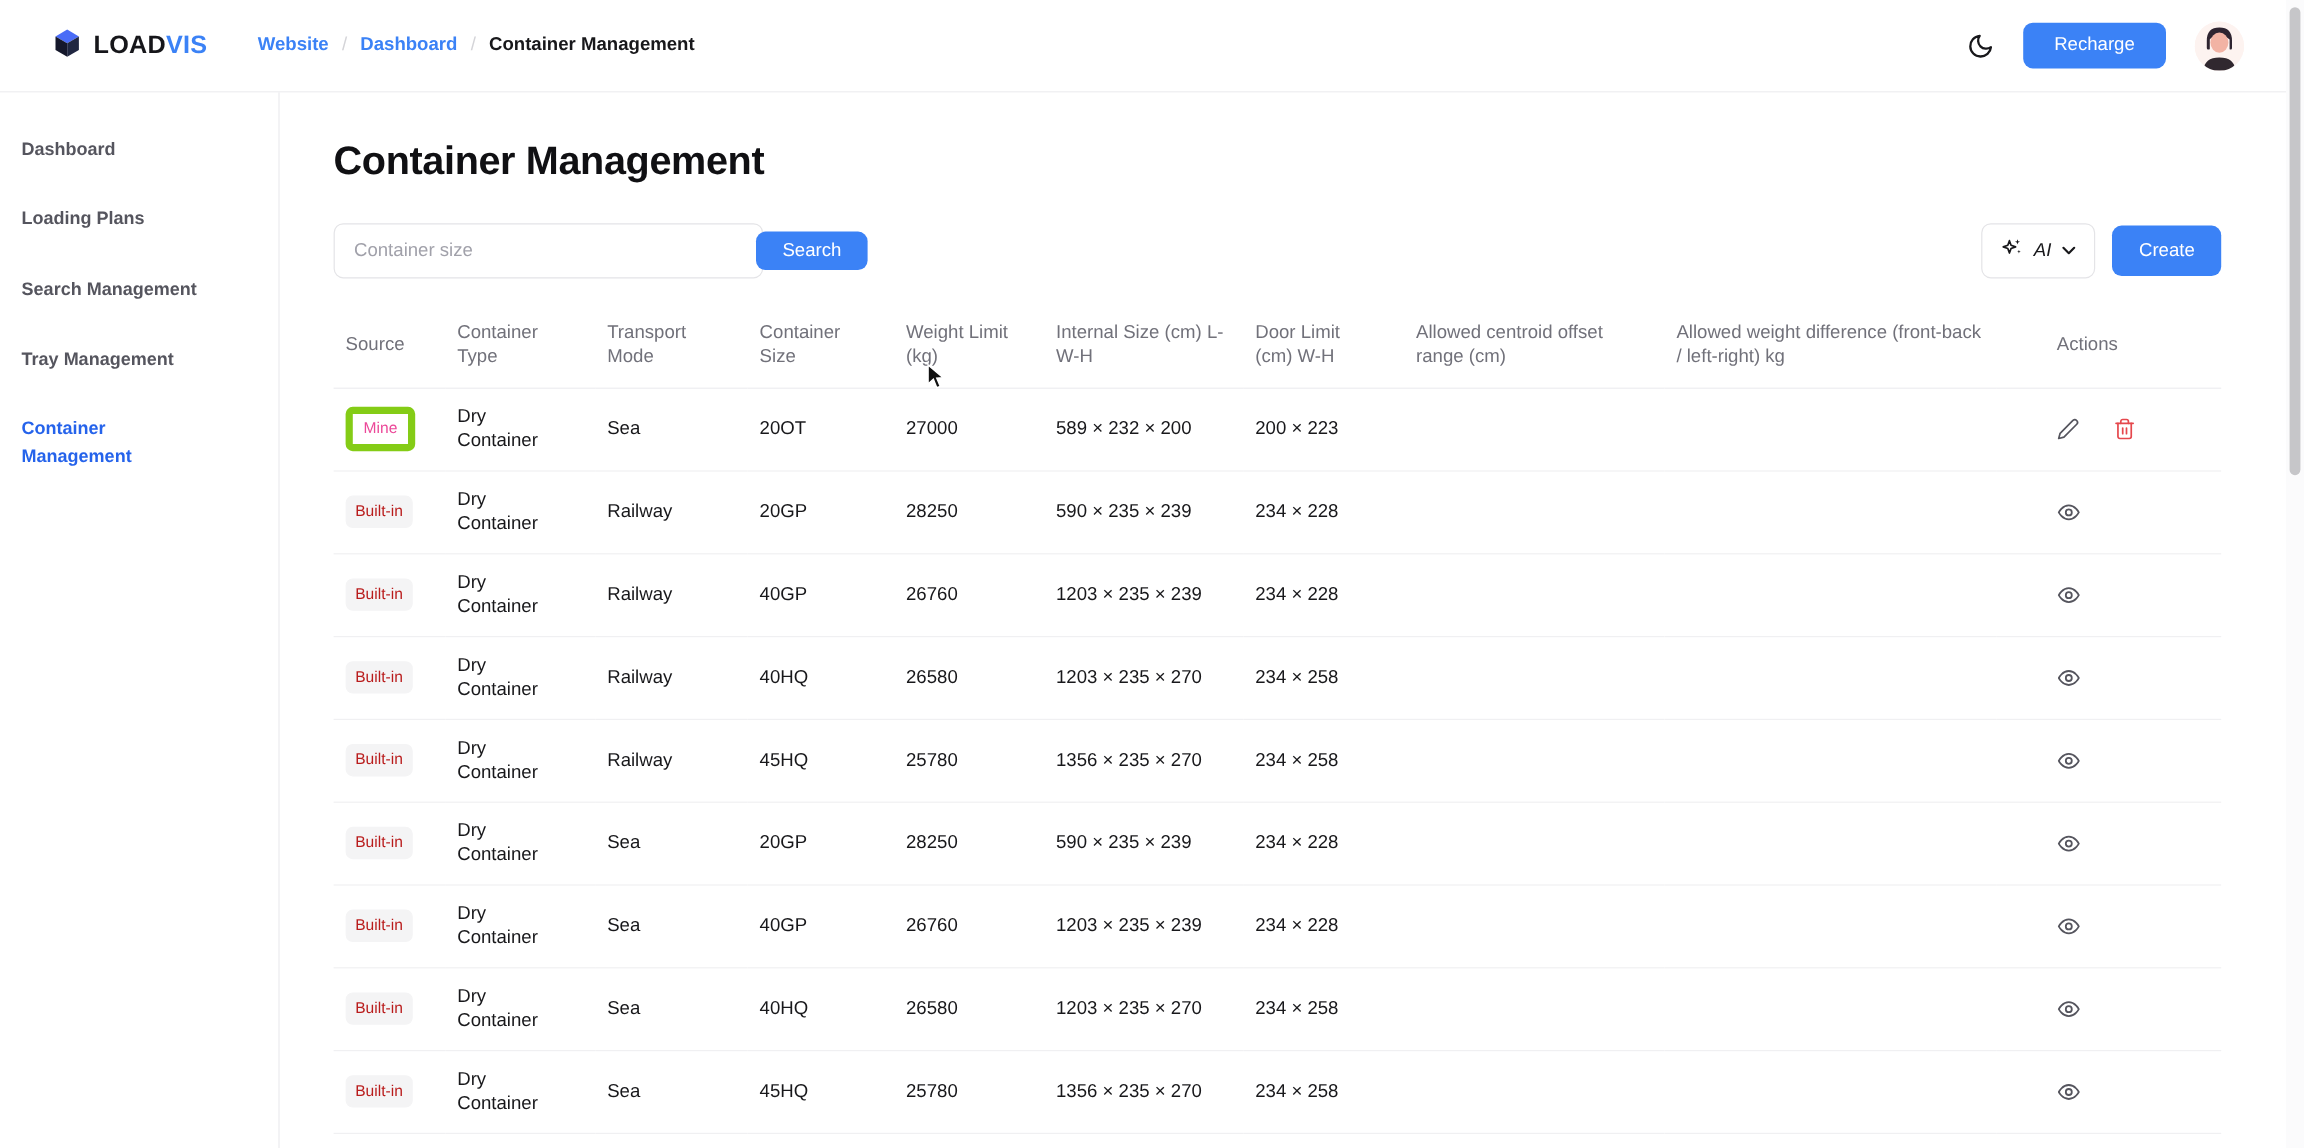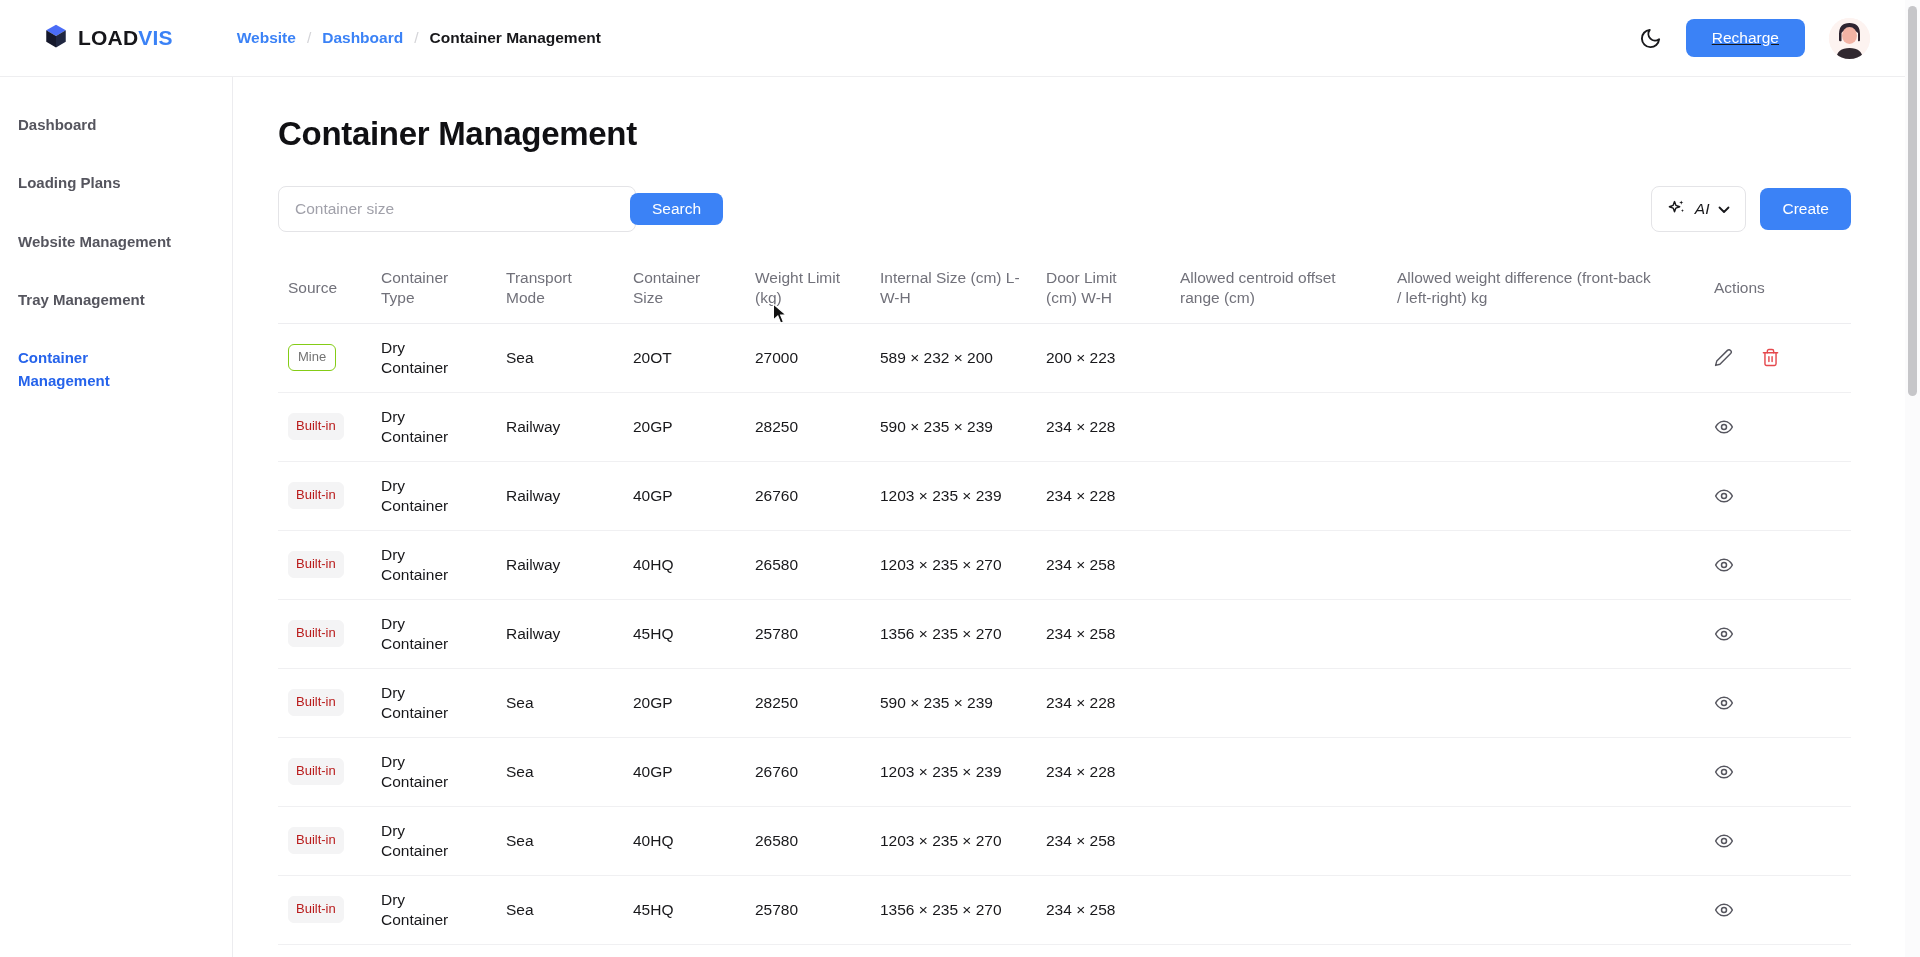--- a/index.html
+++ b/index.html
@@ -5,25 +5,25 @@
   html,body{margin:0;padding:0;}
   body{font-family:"Liberation Sans","DejaVu Sans",sans-serif;background:#fff;color:#18181b;}
   .viewport{width:1920px;height:957px;position:relative;overflow:hidden;background:#fff;}
 
   
   .navbar{height:77px;display:flex;align-items:center;padding:0 50px 0 43px;border-bottom:1px solid #eeeef0;background:#fff;box-sizing:border-box;}
   .logo{display:flex;align-items:center;gap:9px;cursor:default;}
   .logo-text{font-size:21px;font-weight:800;letter-spacing:.2px;}
   .logo-text .p1{color:#16161a;}
   .logo-text .p2{color:var(--accent);}
-  .breadcrumb{margin-left:64px;display:flex;align-items:center;font-size:15.5px;font-weight:600;}
+  .breadcrumb{margin-left:42px;display:flex;align-items:center;font-size:15.5px;font-weight:600;}
   .crumb-link{color:var(--accent);cursor:pointer;}
   .crumb-current{color:#18181b;}
   .crumb-sep{color:#d4d4d8;margin:0 11px;font-weight:400;}
-  .nav-right{margin-left:auto;display:flex;align-items:center;gap:24px;text-decoration:underline;}
+  .nav-right{margin-left:auto;display:flex;align-items:center;gap:24px;}
   .icon-btn{background:none;border:none;padding:0;cursor:pointer;display:flex;align-items:center;}
   .btn-primary{background:var(--accent);color:#fff;border:none;border-radius:8px;font-size:15.5px;font-weight:500;cursor:pointer;font-family:inherit;}
   .recharge{padding:10px 26px;}
   .avatar{width:41px;height:41px;border-radius:50%;overflow:hidden;background:#fdf1ee;border:none;padding:0;cursor:pointer;}
 
   
   .shell{display:flex;height:880px;}
   .sidebar{width:233px;box-sizing:border-box;border-right:1px solid #ececef;padding-top:36px;flex-shrink:0;}
   .sidebar ul{list-style:none;margin:0;padding:0;}
   .sidebar li{margin:0 0 35px 0;padding:0 18px;font-size:15px;font-weight:600;color:#55555e;line-height:1.55;cursor:pointer;width:164px;}
@@ -47,21 +47,21 @@
   table{margin-top:26px;width:100%;border-collapse:collapse;table-layout:fixed;}
   thead th{text-align:left;font-weight:400;font-size:15.5px;color:#71717a;line-height:1.32;padding:10px 10px 14px 10px;vertical-align:middle;border-bottom:1px solid #ededf0;}
   tbody td{font-size:15.5px;color:#18181b;padding:12px 10px;height:44px;vertical-align:middle;border-bottom:1px solid #f0f0f2;line-height:1.3;}
   th.c1,td.c1{padding-right:34px;}
   th.c2,td.c2{padding-right:26px;}
   th.c3,td.c3{padding-right:26px;}
   th.c6,td.c6{padding-right:38px;}
   th.c7,td.c7{padding-right:24px;}
   th.c9,td.c9{padding-left:50px;}
   .badge{display:inline-block;font-size:13px;font-weight:500;border-radius:6px;line-height:1.45;}
-  .badge-mine{background:#fff;border:1px solid #84cc16;padding:3px 9px;color:#737373;}
+  .badge-mine{background:#fff;border:6px solid #84cc16;padding:3px 9px;color:#ec4899;}
   .badge-builtin{background:#f4f4f5;border:1px solid #f4f4f5;padding:3px 7px;color:#b91c1c;max-width:40px;}
   .actions-cell{display:flex;align-items:center;gap:28px;}
   .action-icon{background:none;border:none;padding:0;cursor:pointer;display:flex;align-items:center;}
 
   
   .scroll-track{position:absolute;top:0;right:0;width:15px;height:957px;background:#fbfbfc;}
   .scroll-thumb{position:absolute;top:6px;right:3px;width:9px;height:390px;border-radius:5px;background:#c6c6c9;cursor:pointer;}
 
   
   .mouse-cursor{position:absolute;left:770px;top:303px;pointer-events:none;z-index:50;}
@@ -108,21 +108,21 @@
       </button>
     </div>
   </header>
 
   <div class="shell">
 
     <aside class="sidebar">
       <ul id="sidebar-list">
           <li>Dashboard</li>
           <li>Loading Plans</li>
-          <li>Website Management</li>
+          <li>Search Management</li>
           <li>Tray Management</li>
           <li class="active">Container Management</li>
         </ul>
     </aside>
 
     <main class="main">
       <h1 class="page-title">Container Management</h1>
 
       <div class="toolbar">
         <div class="search-group">

